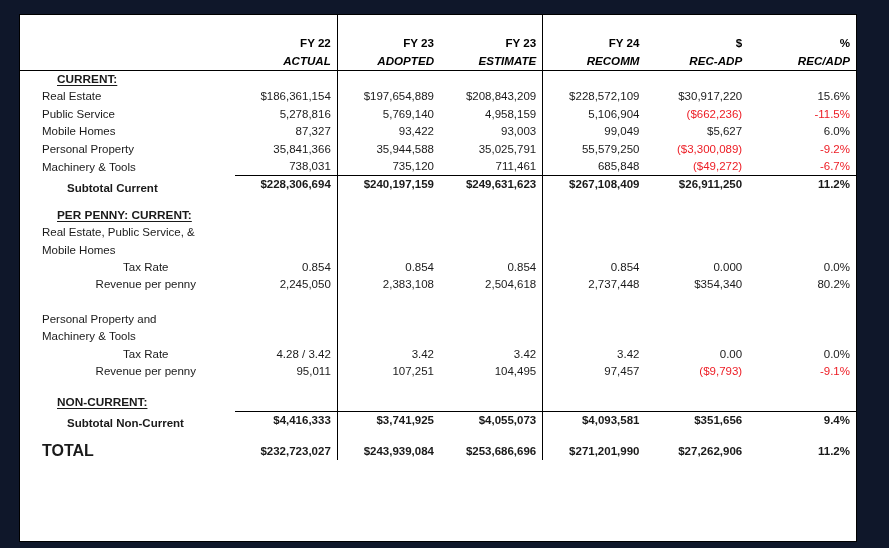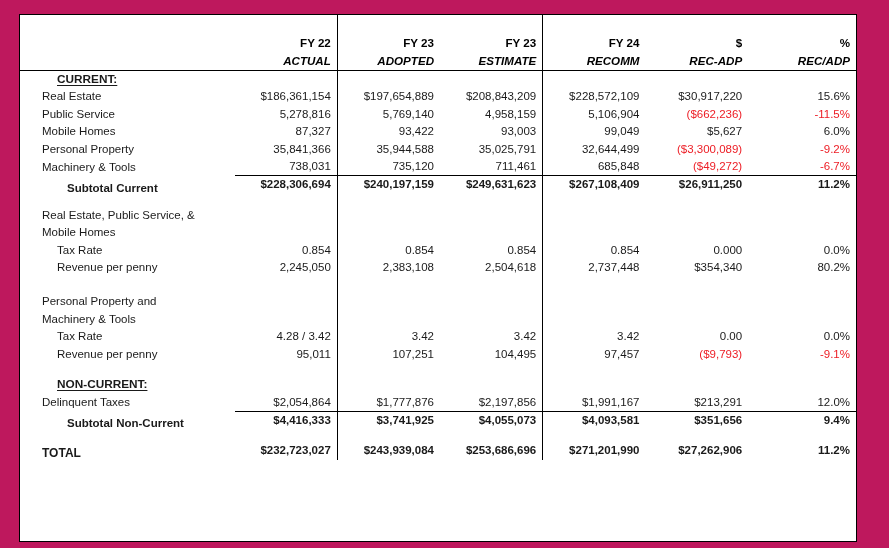--- a/index.html
+++ b/index.html
@@ -12,21 +12,21 @@
     height: 557px;
     font-family: "Liberation Sans", sans-serif;
     color: #1a1a1a;
     overflow: hidden;
   }
 
   #page {
     position: relative;
     width: 889px;
     height: 548px;
-    background: #be185d;
+    background: #0f172a;
   }
 
   
   #table-frame {
     position: absolute;
     left: 19px;
     top: 14px;
     width: 838px;
     height: 528px;
     border: 1.6px solid #000000;
@@ -76,30 +76,30 @@
   .vsep-right { border-right: 1.7px solid #000000; }
 
   
   tr.data-row td { height: 17.4px; }
   .lbl {
     text-align: left;
     padding-left: 22px;
     line-height: 17.4px;
     font-size: 11.5px;
   }
-  .lbl-indent { padding-left: 37px; }
+  .lbl-indent { padding-left: 37px; text-align: center; }
   .lbl-sub {
     padding-left: 47px;
     font-weight: bold;
     font-size: 11.5px;
   }
   .lbl-total {
     padding-left: 22px;
     font-weight: bold;
-    font-size: 12px;
+    font-size: 16px;
   }
   .sect-head {
     padding-left: 22px;
     font-weight: bold;
     font-size: 11.8px;
     line-height: 17.4px;
   }
   .sect-head span.u {
     text-decoration: underline;
     text-underline-offset: 1.5px;
@@ -216,21 +216,21 @@
           <td class="num vsep-right">93,003</td>
           <td class="num">99,049</td>
           <td class="num">$5,627</td>
           <td class="num">6.0%</td>
         </tr>
         <tr class="data-row">
           <td class="lbl">Personal Property</td>
           <td class="num vsep-right">35,841,366</td>
           <td class="num">35,944,588</td>
           <td class="num vsep-right">35,025,791</td>
-          <td class="num">32,644,499</td>
+          <td class="num">55,579,250</td>
           <td class="num neg">($3,300,089)</td>
           <td class="num neg">-9.2%</td>
         </tr>
         <tr class="data-row">
           <td class="lbl">Machinery &amp; Tools</td>
           <td class="num vsep-right">738,031</td>
           <td class="num">735,120</td>
           <td class="num vsep-right">711,461</td>
           <td class="num">685,848</td>
           <td class="num neg">($49,272)</td>
@@ -250,20 +250,29 @@
         <tr class="spacer-row">
           <td></td>
           <td class="vsep-right"></td>
           <td></td>
           <td class="vsep-right"></td>
           <td></td>
           <td></td>
           <td></td>
         </tr>
 
+        <tr class="data-row">
+          <td class="sect-head"><span class="u">PER PENNY: CURRENT:</span></td>
+          <td class="num vsep-right"></td>
+          <td class="num"></td>
+          <td class="num vsep-right"></td>
+          <td class="num"></td>
+          <td class="num"></td>
+          <td class="num"></td>
+        </tr>
 
         <tr class="data-row">
           <td class="lbl">Real Estate, Public Service, &amp;</td>
           <td class="num vsep-right"></td>
           <td class="num"></td>
           <td class="num vsep-right"></td>
           <td class="num"></td>
           <td class="num"></td>
           <td class="num"></td>
         </tr>
@@ -353,29 +362,20 @@
         </tr>
 
         <tr class="data-row">
           <td class="sect-head"><span class="u">NON-CURRENT:</span></td>
           <td class="num vsep-right"></td>
           <td class="num"></td>
           <td class="num vsep-right"></td>
           <td class="num"></td>
           <td class="num"></td>
           <td class="num"></td>
-        </tr>
-        <tr class="data-row">
-          <td class="lbl">Delinquent Taxes</td>
-          <td class="num vsep-right">$2,054,864</td>
-          <td class="num">$1,777,876</td>
-          <td class="num vsep-right">$2,197,856</td>
-          <td class="num">$1,991,167</td>
-          <td class="num">$213,291</td>
-          <td class="num">12.0%</td>
         </tr>
 
         <tr class="data-row subtotal-rule">
           <td class="lbl-sub">Subtotal Non-Current</td>
           <td class="num bold vsep-right rule-on">$4,416,333</td>
           <td class="num bold rule-on">$3,741,925</td>
           <td class="num bold vsep-right rule-on">$4,055,073</td>
           <td class="num bold rule-on">$4,093,581</td>
           <td class="num bold rule-on">$351,656</td>
           <td class="num bold rule-on">9.4%</td>

